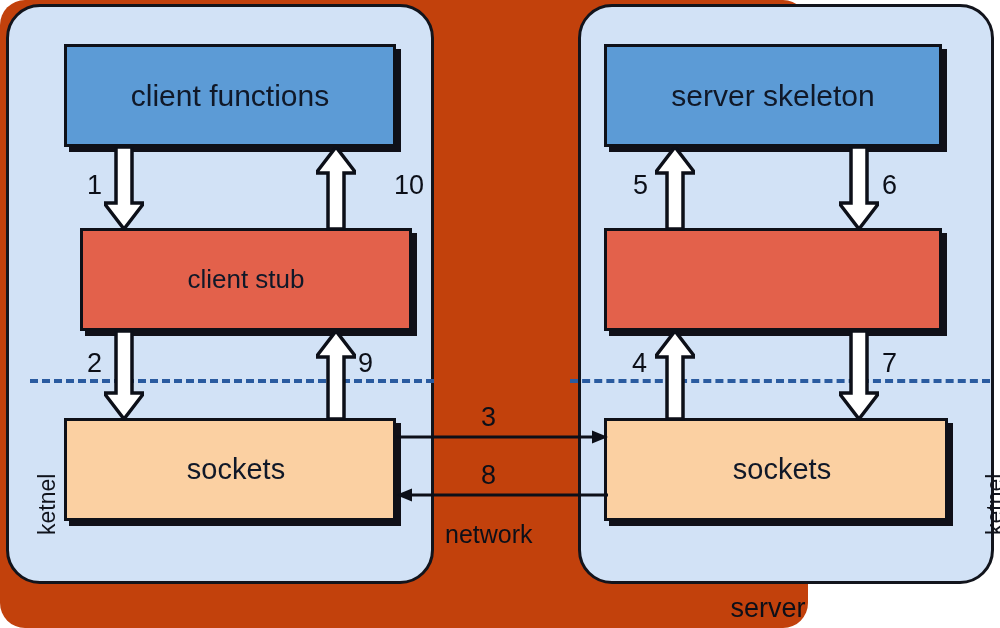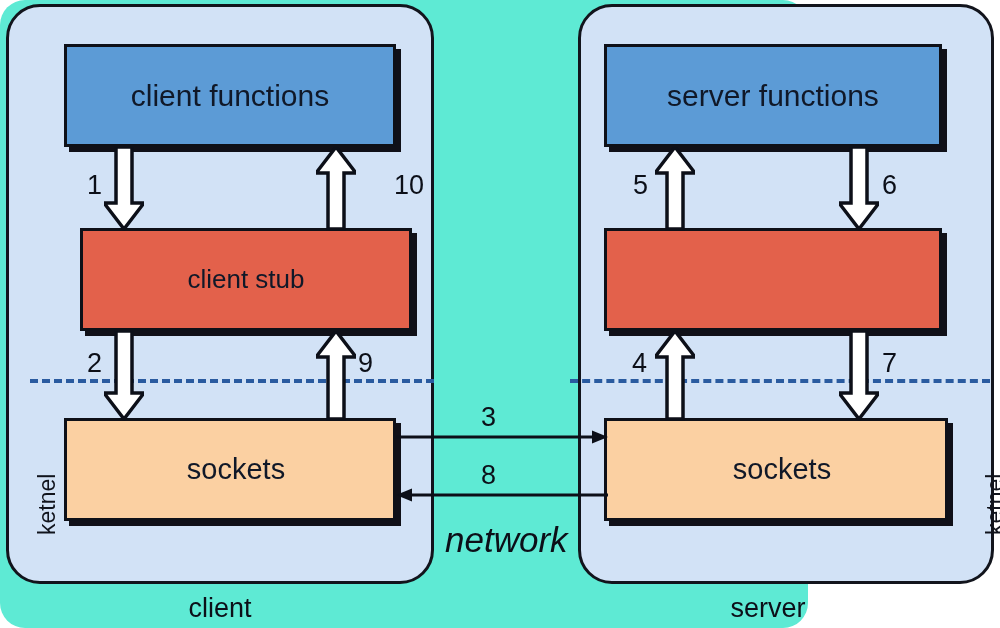--- a/index.html
+++ b/index.html
@@ -10,21 +10,21 @@
   body {
     width: 1000px;
     height: 628px;
     font-family: "Liberation Sans", sans-serif;
     overflow: hidden;
   }
   #stage {
     position: relative;
     width: 808px;
     height: 628px;
-    background: #5eead4;
+    background: #c2410c;
     border-radius: 25px;
   }
 
   
   .host-panel {
     position: absolute;
     background: #d2e2f6;
     border: 3px solid #12141c;
     border-radius: 34px;
     box-sizing: border-box;
@@ -92,22 +92,21 @@
   .net-arrow svg { display: block; }
 
   .net-label {
     position: absolute;
     font-size: 27px;
     color: #0c0f18;
     line-height: 1;
   }
   #network-word {
     position: absolute;
-    font-size: 35px;
-    font-style: italic;
+    font-size: 25px;
     color: #0c0f18;
     line-height: 1;
   }
 
   
   .kernel-side-label {
     position: absolute;
     font-size: 23px;
     color: #10131c;
     line-height: 1;
@@ -174,27 +173,26 @@
 
   <div class="block-arrow" style="left:316px; top:331px;">
     <svg width="40" height="90" viewBox="0 0 40 90">
       <polygon points="20,0 40,26 28,26 28,88 12,88 12,26 0,26" fill="#ffffff" stroke="#0c0f18" stroke-width="3.5" stroke-linejoin="miter"></polygon>
     </svg>
   </div>
   <div class="step-label" style="left:358px; top:350px;">9</div>
 
   <div class="kernel-side-label" id="client-kernel-label">ketnel</div>
 
-  <div class="host-caption" id="client-caption">client</div>
 
   <div class="host-panel" id="server-panel"></div>
 
   <div class="kernel-divider" id="server-divider"></div>
 
-  <div class="layer-box box-functions" id="server-functions">server functions</div>
+  <div class="layer-box box-functions" id="server-functions">server skeleton</div>
 
   <div class="layer-box box-stub" id="server-stub">
     <div>
     </div>
   </div>
 
   <div class="layer-box box-sockets" id="server-sockets">sockets</div>
 
   <div class="block-arrow" style="left:655px; top:147px;">
     <svg width="40" height="84" viewBox="0 0 40 84">

